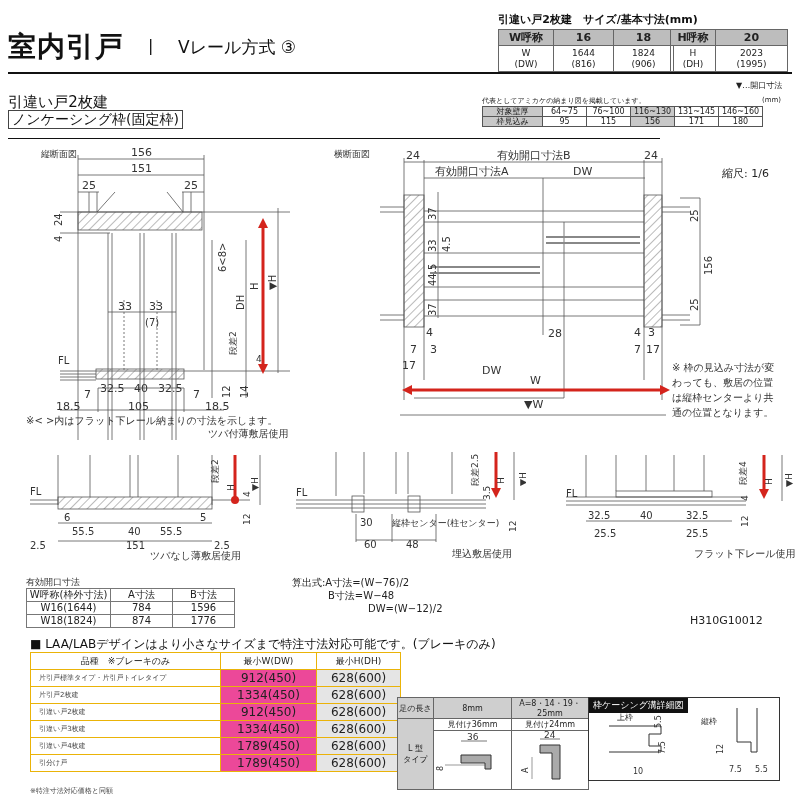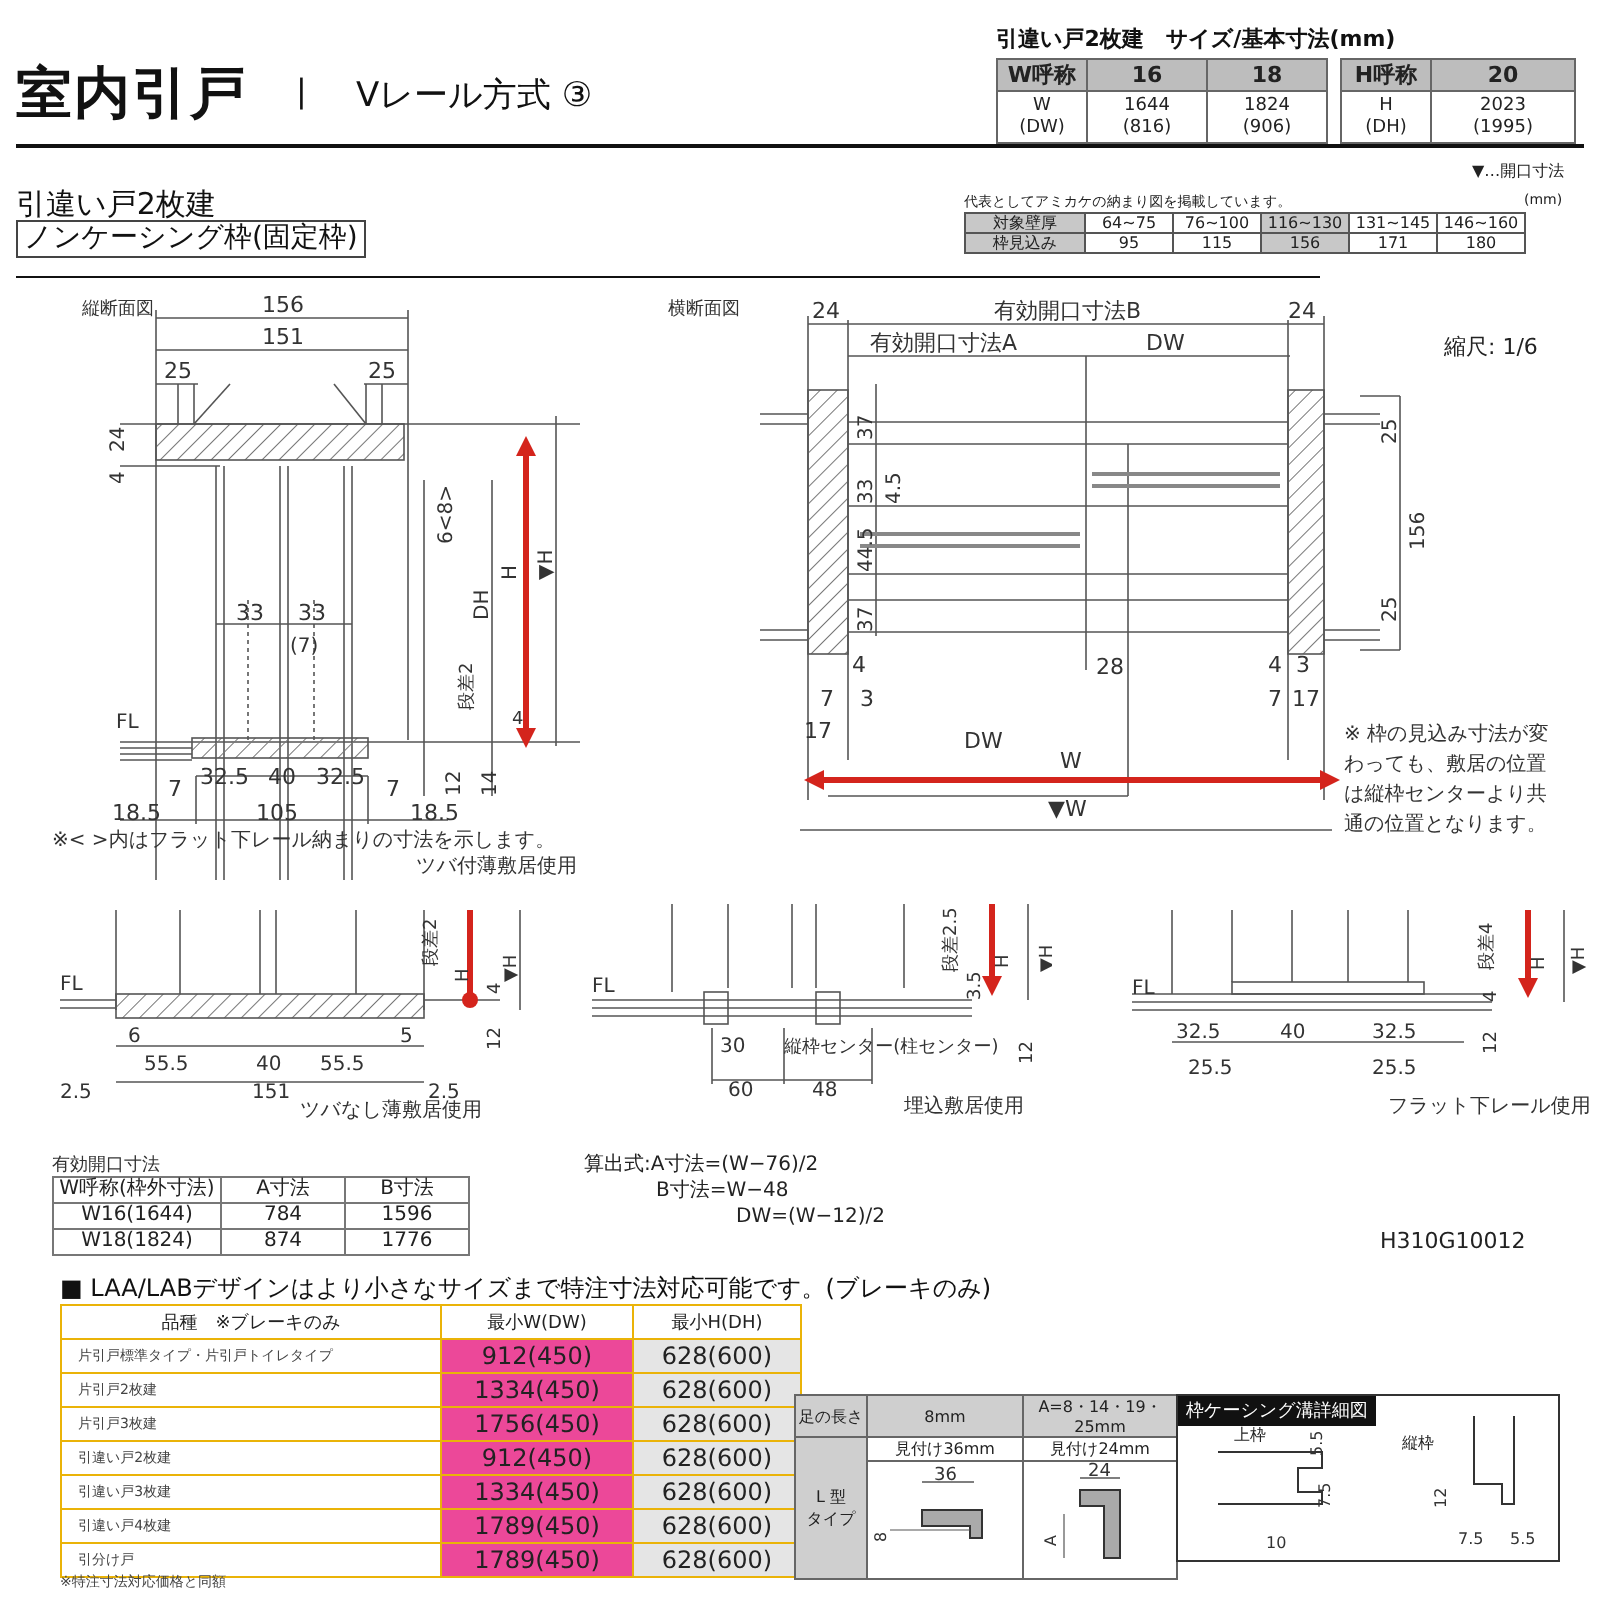--- a/index.html
+++ b/index.html
@@ -55,21 +55,21 @@
 <div class="abs title-main">室内引戸</div>
 <div class="abs title-sep">|</div>
 <div class="abs title-sub">Vレール方式 ③</div>
 <div class="abs rule-top"></div>
 <div class="abs rule-top2"></div>
 
 <div class="abs size-caption">引違い戸2枚建　サイズ/基本寸法(mm)</div>
 <table class="abs size-table" style="left:498px; top:29px;">
   <tbody>
       <tr>
-    <td class="hdr" style="width:45px">W呼称</td>
+    <td class="hdr" style="width:55px">W呼称</td>
     <td class="hdr" style="width:60px">16</td>
     <td class="hdr" style="width:60px">18</td>
   </tr>
   <tr>
     <td class="val"><span>W</span><br><span>(DW)</span></td>
     <td class="val"><span>1644</span><br><span>(816)</span></td>
     <td class="val"><span>1824</span><br><span>(906)</span></td>
   </tr>
 </tbody>
   </table>
@@ -411,25 +411,20 @@
         <td class="name">片引戸標準タイプ・片引戸トイレタイプ</td>
         <td class="num">912(450)</td>
         <td class="num2">628(600)</td>
       </tr>
   <tr>
         <td class="name">片引戸2枚建</td>
         <td class="num">1334(450)</td>
         <td class="num2">628(600)</td>
       </tr>
   <tr>
-        <td class="name">片引戸3枚建</td>
-        <td class="num">1756(450)</td>
-        <td class="num2">628(600)</td>
-      </tr>
-  <tr>
         <td class="name">引違い戸2枚建</td>
         <td class="num">912(450)</td>
         <td class="num2">628(600)</td>
       </tr>
   <tr>
         <td class="name">引違い戸3枚建</td>
         <td class="num">1334(450)</td>
         <td class="num2">628(600)</td>
       </tr>
   <tr>

